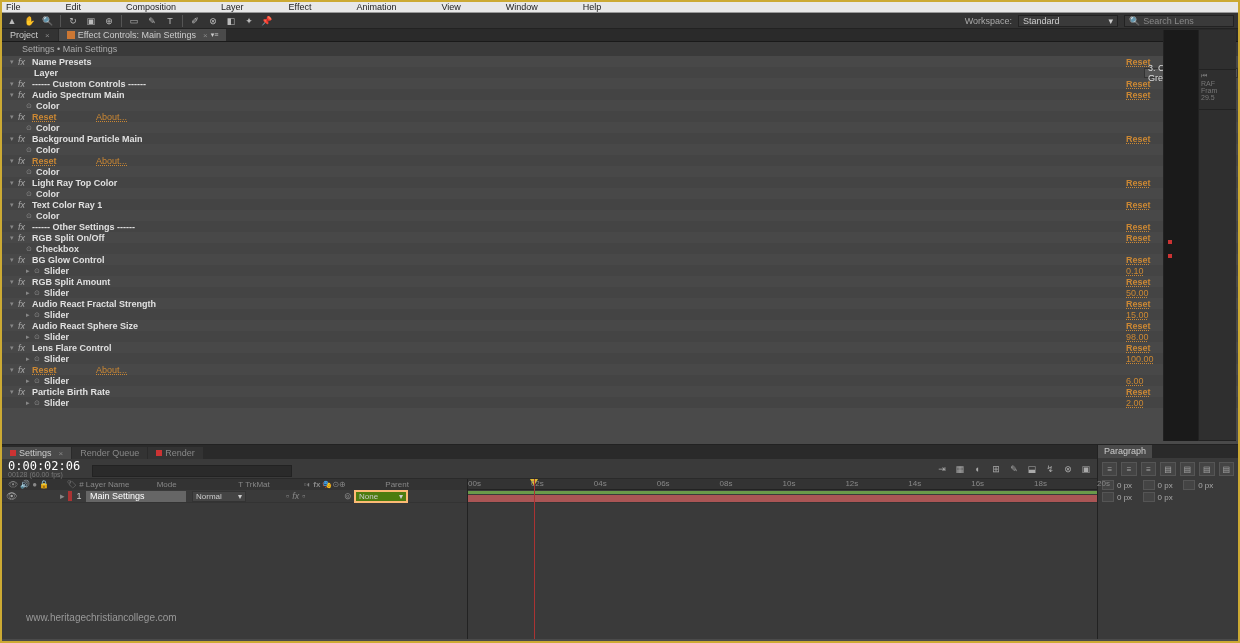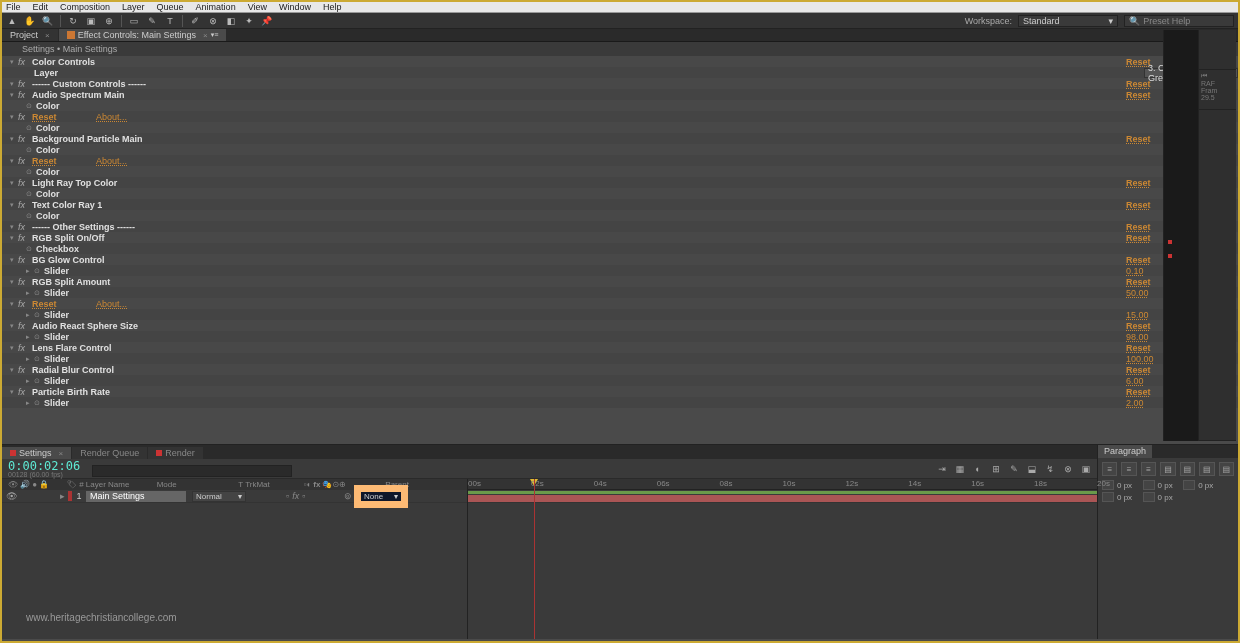--- a/index.html
+++ b/index.html
@@ -1,17 +1,17 @@
 <!DOCTYPE html>
 <html><head>
 <meta charset="utf-8">
 <style>
 * { margin: 0; padding: 0; box-sizing: border-box; font-family: Tahoma, Arial, sans-serif; }
 body { background: #4a4a4a; width: 1240px; height: 643px; overflow: hidden; position: relative; border: 2px solid #ccaa33; }
-.menubar { background: #e8e8e8; height: 11px; display: flex; align-items: center; padding: 0 4px; font-size: 9px; color: #222; border-bottom: 1px solid #999; }
+.menubar { background: #e8e8e8; height: 11px; display: flex; align-items: center; padding: 0 4px; font-size: 9px; color: #222; border-bottom: 1px solid #999; gap: 33px; }
 .menubar span { margin-right: 12px; cursor: default; }
 .toolbar { background: #333; height: 16px; display: flex; align-items: center; padding: 0 4px; gap: 6px; border-bottom: 1px solid #222; }
 .toolbar .tbtn { width: 12px; height: 12px; display:flex; align-items:center; justify-content:center; color:#bbb; font-size:9px; }
 .toolbar .divider { width:1px; height:12px; background:#555; }
 .toolbar .right { margin-left:auto; display:flex; align-items:center; gap:6px; }
 .toolbar .ws-label { color:#aaa; font-size:9px; }
 .toolbar .ws-select { background:#3a3a3a; border:1px solid #222; color:#ccc; font-size:9px; padding:0 4px; height:12px; display:flex; align-items:center; width:100px; justify-content:space-between;}
 .toolbar .search { background:#3a3a3a; border:1px solid #222; color:#888; font-size:9px; padding:0 4px; height:12px; width:110px; display:flex; align-items:center; gap:3px;}
 .panel-tabs { background:#2a2a2a; height:13px; display:flex; align-items:flex-end; font-size:9px; border-bottom:1px solid #1a1a1a; }
 .panel-tab { background:#333; color:#ccc; padding:1px 8px 1px 8px; margin-right:1px; cursor:default; display:flex; align-items:center; gap:3px; }
@@ -35,42 +35,42 @@
 .effect-row .eyedrop { color:#aaa; font-size:8px; margin-right:4px;}
 .effect-row .chk { width:10px; height:10px; display:inline-block; color:#ddd;}
 .effect-row .dd { background:#555; border:1px solid #333; color:#ddd; font-size:9px; padding:0 3px; display:inline-flex; align-items:center; width:94px; justify-content:space-between; height:10px;}
 .bottom-area { display:flex; height:195px; border-top:1px solid #222;}
 .timeline-panel { flex:1; background:#3a3a3a; display:flex; flex-direction:column; border-right:1px solid #222;}
 .tl-tabs { background:#2a2a2a; height:14px; display:flex; align-items:flex-end; font-size:9px;}
 .tl-tab { background:#4a4a4a; color:#ccc; padding:1px 8px; margin-right:1px; display:flex; align-items:center; gap:3px;}
 .tl-tab.inactive { background:#333; color:#888;}
 .sq { width:6px;height:6px; background:#cc3333; display:inline-block;}
 .tl-header { display:flex; align-items:center; height:20px; background:#3a3a3a; border-bottom:1px solid #2a2a2a;}
-.tl-time { color:#5eead4; font-size:12px; font-family:monospace; padding:0 6px;}
+.tl-time { color:#ffffff; font-size:12px; font-family:monospace; padding:0 6px;}
 .tl-sub { color:#777; font-size:7px; padding-left:6px; margin-top:-2px;}
 .tl-search { flex:0 0 200px; margin-left:6px;}
 .tl-search-input { background:#2a2a2a; border:1px solid #222; height:12px; width:200px; color:#888; font-size:9px; padding:0 3px;}
 .tl-toolbtns { margin-left:auto; display:flex; gap:4px; padding-right:4px;}
 .tl-toolbtns .tb { width:14px; height:14px; color:#aaa; display:flex; align-items:center; justify-content:center; font-size:9px;}
 .tl-cols { display:flex; background:#333; height:11px; font-size:8px; color:#888; align-items:center;}
 .tl-cols .c1{width:78px; padding-left:6px; display:flex; gap:2px;}
 .tl-cols .c2{width:110px;}
 .tl-cols .c3{width:100px;}
 .tl-cols .c4{width:80px;}
 .tl-cols .c5{width:100px;}
 .layer-row { display:flex; align-items:center; height:13px; background:#3a3a3a; font-size:9px; border-bottom:1px solid #333;}
 .layer-row .toggles{width:58px; padding-left:4px; display:flex; gap:2px; color:#aaa;}
 .layer-row .num{width:14px; color:#ccc; text-align:center;}
 .layer-row .colorbar{width:4px;height:10px; background:#aa3333;}
 .layer-row .lname{ background:#666; color:#fff; padding:0 4px; width:100px; height:11px; display:flex; align-items:center;}
 .layer-row .mode{ width:100px; padding-left:6px;}
 .layer-row .mode-dd { background:#444; border:1px solid #333; color:#ccc; font-size:8px; padding:0 3px; display:inline-flex; width:54px; justify-content:space-between;}
 .layer-row .trk{ width:58px; display:flex; gap:3px; color:#888;}
 .layer-row .parent{ width:90px;}
-.layer-row .parent-dd{ background:#0f172a; border:7px solid #fdba74; color:#ccc; font-size:8px; padding:0 3px; display:inline-flex; width:54px; justify-content:space-between;}
+.layer-row .parent-dd{ background:#4d7c0f; border:2px solid #fdba74; color:#ccc; font-size:8px; padding:0 3px; display:inline-flex; width:54px; justify-content:space-between;}
 .timeline-track { flex:1; position:relative; background:#3a3a3a;}
 .ruler { height:11px; background:#333; position:relative; font-size:8px; color:#888; border-bottom:1px solid #222;}
 .ruler .tick{ position:absolute; top:0;}
 .ruler .playhead { position:absolute; top:0; width:0; height:0; border-left:4px solid transparent; border-right:4px solid transparent; border-top:7px solid #ddbb33;}
 .track-row { height:13px; position:relative; border-bottom:1px solid #333;}
 .bar-green { position:absolute; top:1px; height:3px; background:#6a9a4a; left:0; right:0;}
 .bar-red { position:absolute; top:5px; height:7px; background:#aa5555; left:0; right:0;}
 .playhead-line { position:absolute; top:0; bottom:0; width:1px; background:#aa3333;}
 .side-panels { width:140px; background:#3a3a3a; display:flex; flex-direction:column;}
 .sp-tabs { background:#2a2a2a; height:13px; font-size:9px; display:flex;}
@@ -87,21 +87,21 @@
 .watermark { position:absolute; bottom:18px; left:24px; color:#999; font-size:10px; font-family:Arial;}
 </style>
 </head>
 <body>
 
 <div class="menubar">
   <span>File</span>
   <span>Edit</span>
   <span>Composition</span>
   <span>Layer</span>
-  <span>Queue</span>
+  <span>Effect</span>
   <span>Animation</span>
   <span>View</span>
   <span>Window</span>
   <span>Help</span>
 </div>
 
 <div class="toolbar">
   <div class="tbtn">▲</div>
   <div class="tbtn">✋</div>
   <div class="tbtn">🔍</div>
@@ -120,21 +120,21 @@
   <div class="tbtn">✦</div>
   <div class="tbtn">📌</div>
   <div class="right">
     <span class="ws-label">Workspace:</span>
     <div class="ws-select">
         <span>Standard</span>
         <span>▾</span>
       </div>
     <div class="search">
         <span>🔍</span>
-        <span>Preset Help</span>
+        <span>Search Lens</span>
       </div>
   </div>
 </div>
 
 <div class="panel-tabs">
   <div class="panel-tab">
       <span>Project</span>
       <span class="xbtn">×</span>
     </div>
   <div class="panel-tab active">
@@ -144,21 +144,21 @@
       <span style="font-size:7px">▾≡</span>
     </div>
 </div>
 
 <div class="breadcrumb">Settings • Main Settings</div>
 
 <div class="effects-panel" id="fx-panel">
     <div class="effect-row">
       <span class="tw">▾</span>
       <span class="fx">fx</span>
-      <span class="name" style="width:430px">Color Controls</span>
+      <span class="name" style="width:430px">Name Presets</span>
       <span class="reset">Reset</span>
       <span class="about">About...</span>
     </div>
     <div class="effect-row sub">
       <span class="tw"></span>
       <span class="name" style="width:426px">Layer</span>
       <div class="dd">
         <span>3. Color Preset - Green</span>
         <span>▾</span>
       </div>
@@ -287,20 +287,21 @@
     </div>
     <div class="effect-row sub">
       <span class="tw">▸</span>
       <span class="ani">⊙</span>
       <span class="name" style="width:410px">Slider</span>
       <span class="value">50.00</span>
     </div>
     <div class="effect-row">
       <span class="tw">▾</span>
       <span class="fx">fx</span>
+      <span class="name" style="width:430px">Audio React Fractal Strength</span>
       <span class="reset">Reset</span>
       <span class="about">About...</span>
     </div>
     <div class="effect-row sub">
       <span class="tw">▸</span>
       <span class="ani">⊙</span>
       <span class="name" style="width:410px">Slider</span>
       <span class="value">15.00</span>
     </div>
     <div class="effect-row">
@@ -325,21 +326,20 @@
     </div>
     <div class="effect-row sub">
       <span class="tw">▸</span>
       <span class="ani">⊙</span>
       <span class="name" style="width:410px">Slider</span>
       <span class="value">100.00</span>
     </div>
     <div class="effect-row">
       <span class="tw">▾</span>
       <span class="fx">fx</span>
-      <span class="name" style="width:430px">Radial Blur Control</span>
       <span class="reset">Reset</span>
       <span class="about">About...</span>
     </div>
     <div class="effect-row sub">
       <span class="tw">▸</span>
       <span class="ani">⊙</span>
       <span class="name" style="width:410px">Slider</span>
       <span class="value">6.00</span>
     </div>
     <div class="effect-row">

